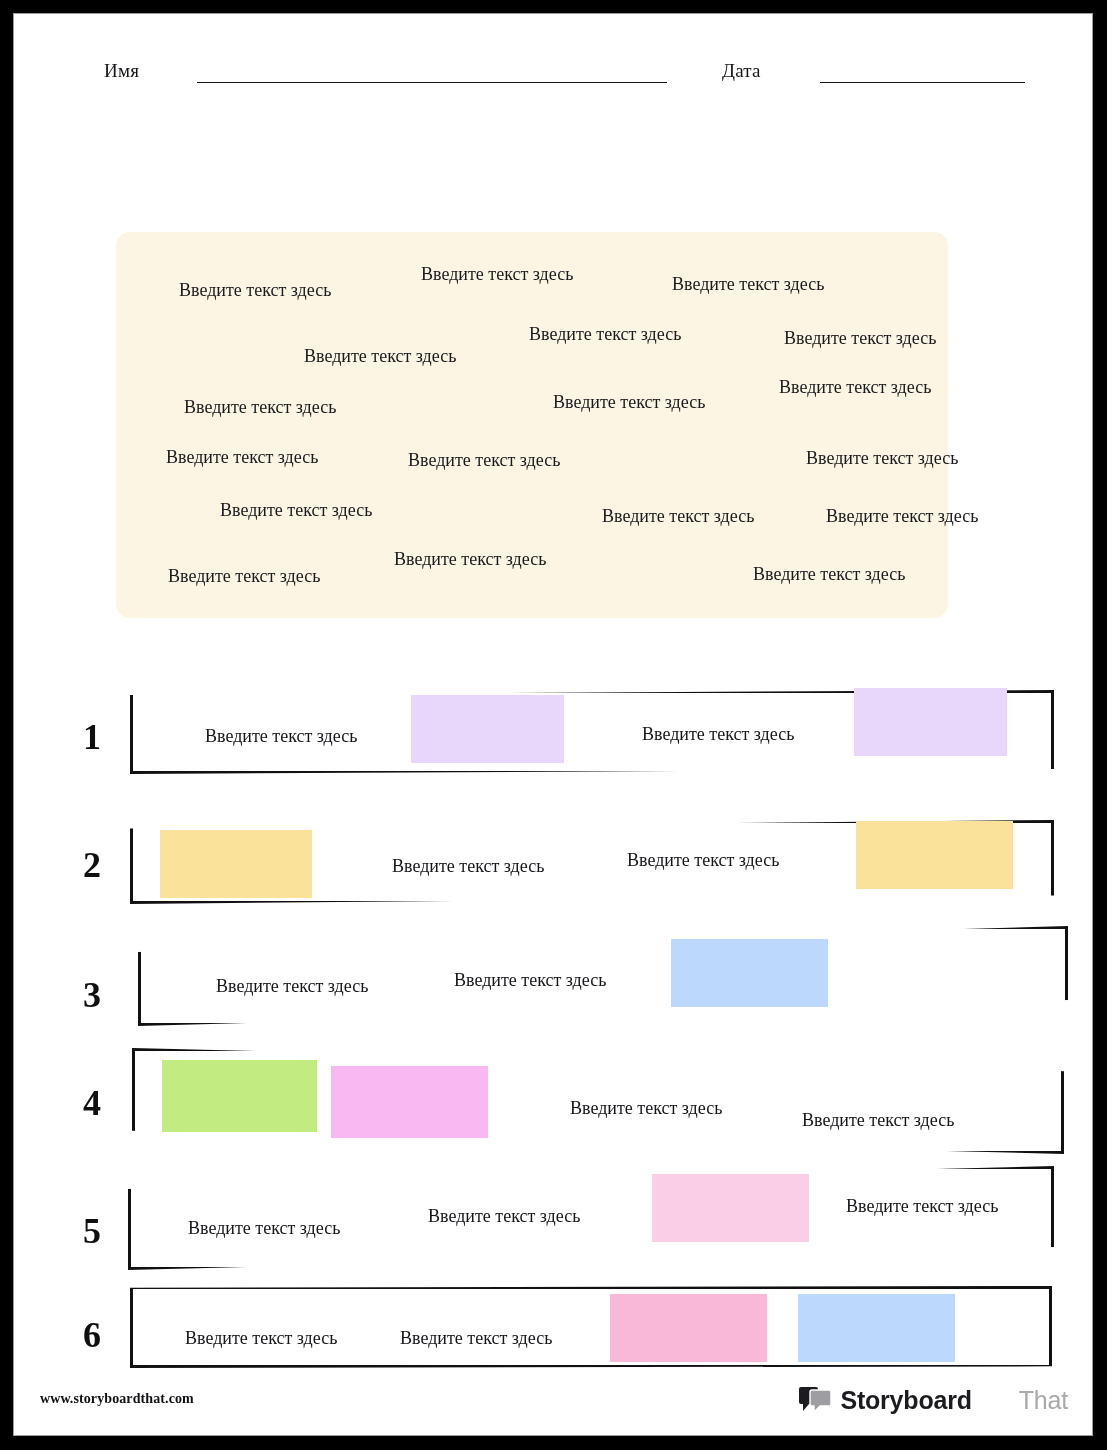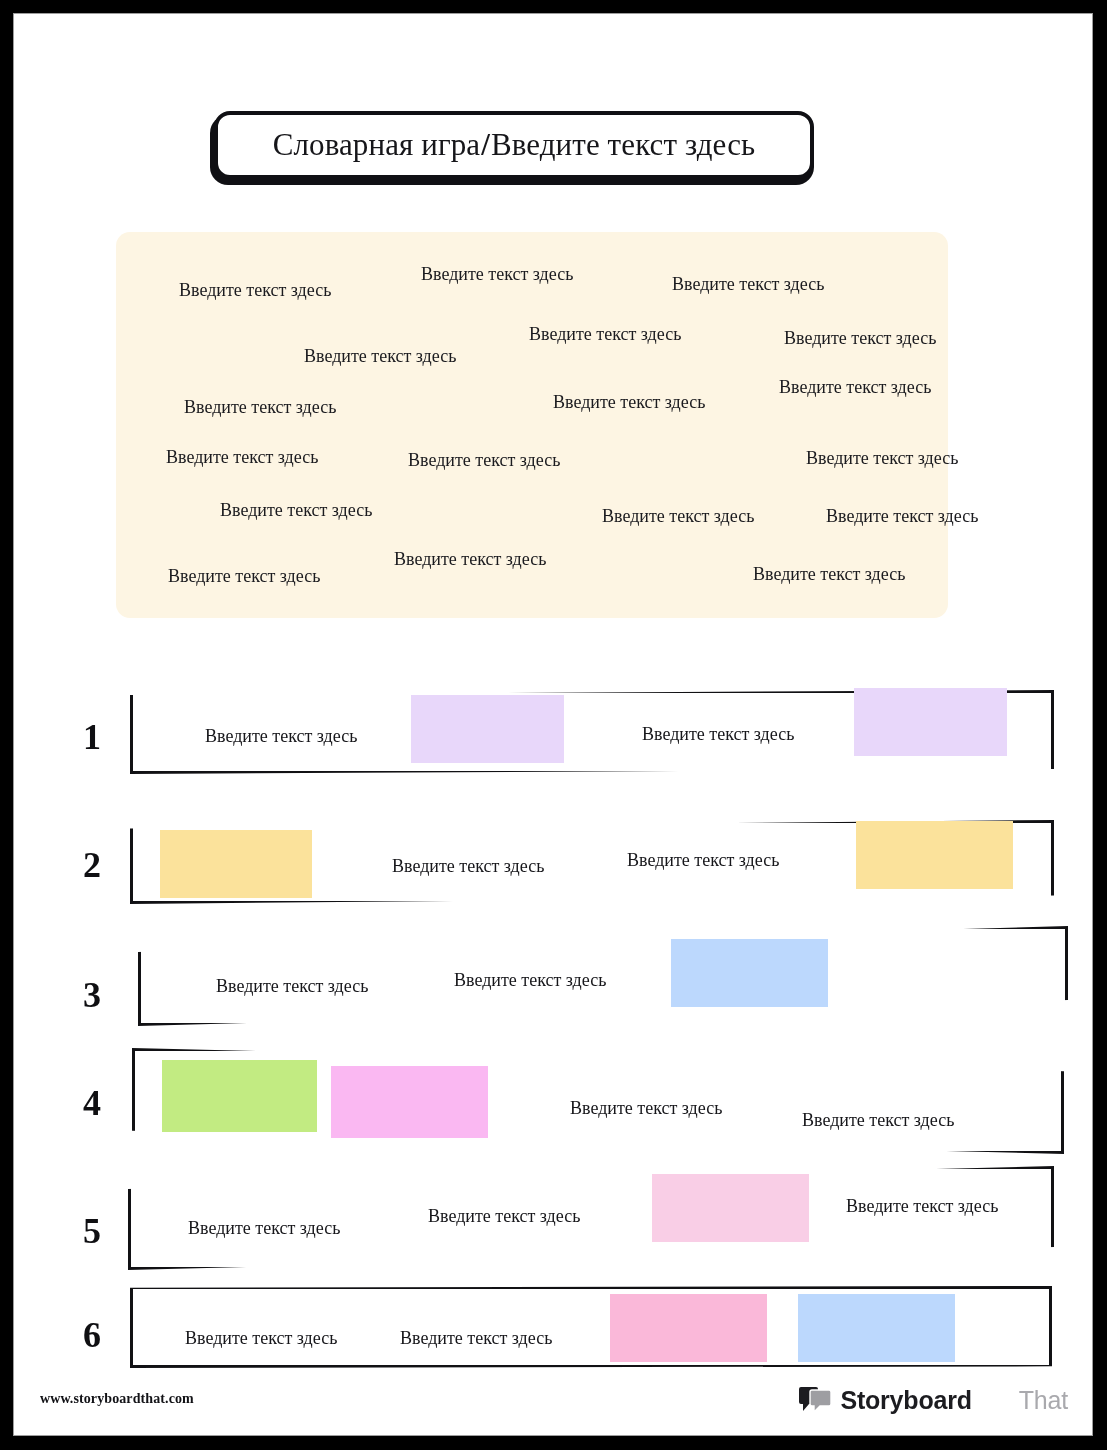--- a/index.html
+++ b/index.html
@@ -182,27 +182,27 @@
   }
   .logo-text .t-dark { color: #1c1c20; font-weight: bold; }
   .logo-text .t-grey { color: #a9a9ad; padding-left: 47px; }
 </style>
 </head>
 <body>
 
 <div class="page-frame">
   <div class="page-sheet">
 
-
-    <div class="title-box-wrap">
-      <div class="title-box-shadow"></div>
-      <div class="title-box">
-        <span class="title-text"><span>Словарная игра</span><span class="title-sep">/</span><span>Введите текст здесь</span></span>
-      </div>
+    <div class="header-row">
+      <div class="field-label" id="name-label">Имя</div>
+      <div class="field-rule" id="name-rule"></div>
+      <div class="field-label" id="date-label">Дата</div>
+      <div class="field-rule" id="date-rule"></div>
     </div>
+
 
     <div class="word-bank" id="word-bank" style="background: rgb(253, 245, 227);">
         <div class="bank-word" style="left: 63px; top: 48px;">Введите текст здесь</div>
         <div class="bank-word" style="left: 305px; top: 32px;">Введите текст здесь</div>
         <div class="bank-word" style="left: 556px; top: 42px;">Введите текст здесь</div>
         <div class="bank-word" style="left: 188px; top: 114px;">Введите текст здесь</div>
         <div class="bank-word" style="left: 413px; top: 92px;">Введите текст здесь</div>
         <div class="bank-word" style="left: 668px; top: 96px;">Введите текст здесь</div>
         <div class="bank-word" style="left: 68px; top: 165px;">Введите текст здесь</div>
         <div class="bank-word" style="left: 437px; top: 160px;">Введите текст здесь</div>

